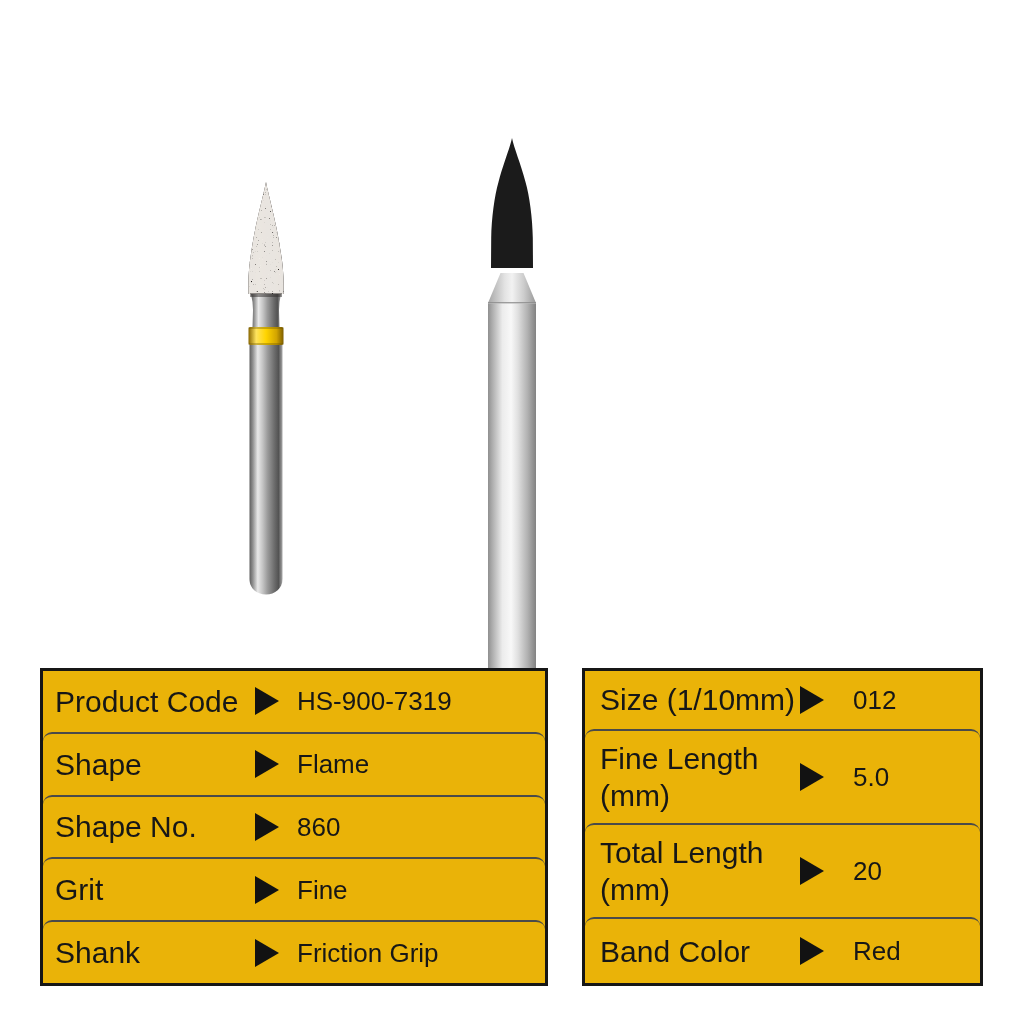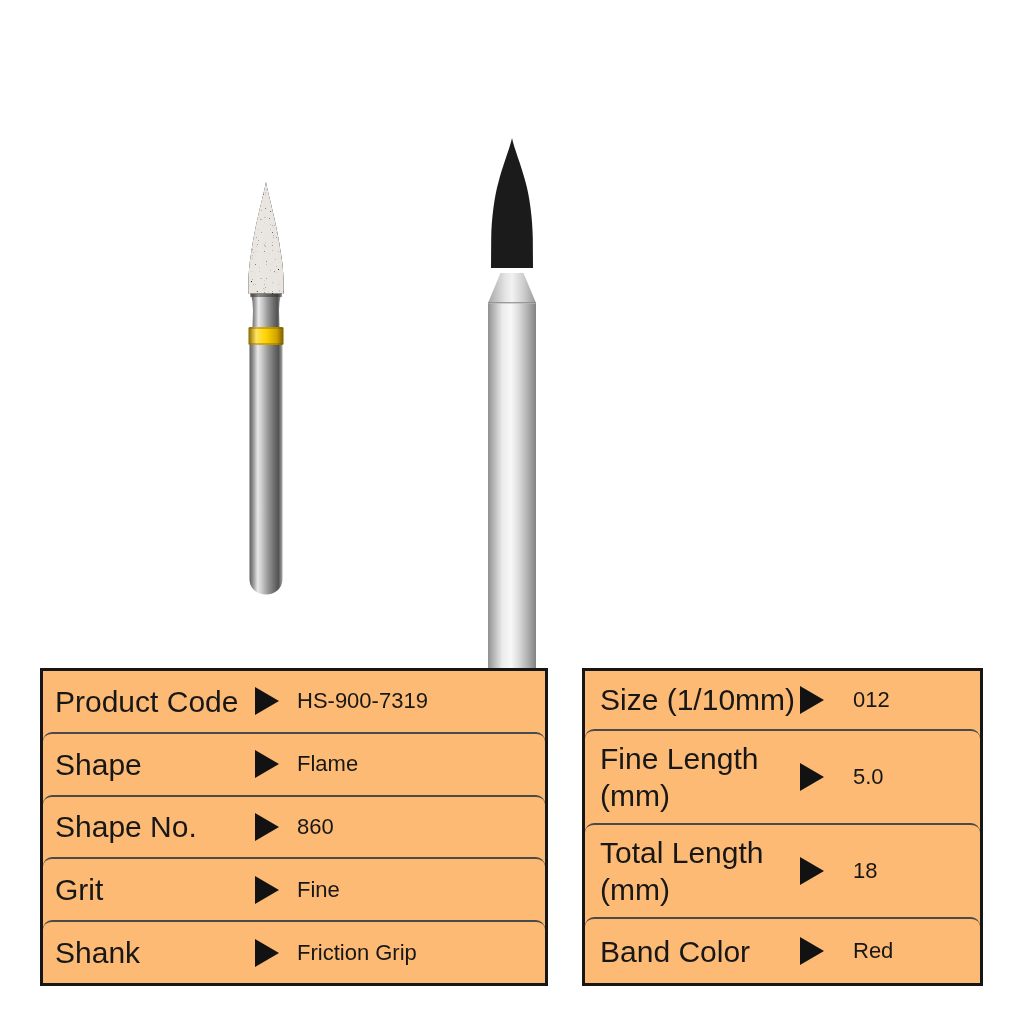--- a/index.html
+++ b/index.html
@@ -3,37 +3,37 @@
 <meta charset="utf-8">
 <style>
   html,body{margin:0;padding:0;}
   body{
     width:1024px;height:1024px;position:relative;background:#ffffff;
     font-family:"Liberation Sans",sans-serif;color:#171717;overflow:hidden;
   }
   .bur{position:absolute;}
   
   .spec-table{
-    position:absolute;box-sizing:border-box;background:#fdba74;
+    position:absolute;box-sizing:border-box;background:#eab308;
     border:3px solid #161616;display:flex;flex-direction:column;
   }
   .spec-table.left{left:40px;top:668px;width:508px;height:318px;}
   .spec-table.right{left:582px;top:668px;width:401px;height:318px;}
   .spec-row{position:relative;display:flex;align-items:center;flex:1 1 0;}
   .spec-row + .spec-row{border-top:2px solid #4a4a4a;border-radius:9px;}
   .spec-table.right .spec-row{flex:var(--g) 1 0;}
   .spec-label{padding-left:12px;font-size:30px;line-height:37px;letter-spacing:0;}
   .spec-table.right .spec-label{padding-left:15px;width:212px;box-sizing:content-box;}
   .arrow-icon{
     position:absolute;left:212px;top:50%;transform:translateY(-50%);
     width:0;height:0;border-top:14px solid transparent;border-bottom:14px solid transparent;
     border-left:24px solid #121212;
   }
   .spec-table.right .arrow-icon{left:215px;}
-  .spec-value{position:absolute;left:254px;top:50%;transform:translateY(-50%);font-size:22px;white-space:nowrap;}
+  .spec-value{position:absolute;left:254px;top:50%;transform:translateY(-50%);font-size:26px;white-space:nowrap;}
   .spec-table.right .spec-value{left:268px;}
 </style>
 </head>
 <body>
 
 <svg class="bur" style="left:228px;top:176px;" width="78" height="424" viewBox="0 0 78 424">
   <defs>
     <linearGradient id="headGrad" x1="0" y1="0" x2="1" y2="0">
       <stop offset="0" stop-color="#7f7670"></stop>
       <stop offset="0.3" stop-color="#b3aaa2"></stop>
@@ -158,20 +158,20 @@
     <span class="spec-value">012</span>
   </div>
   <div class="spec-row" style="--g:96">
     <span class="spec-label">Fine Length (mm)</span>
     <span class="arrow-icon"></span>
     <span class="spec-value">5.0</span>
   </div>
   <div class="spec-row" style="--g:96">
     <span class="spec-label">Total Length (mm)</span>
     <span class="arrow-icon"></span>
-    <span class="spec-value">18</span>
+    <span class="spec-value">20</span>
   </div>
   <div class="spec-row" style="--g:66">
     <span class="spec-label">Band Color</span>
     <span class="arrow-icon"></span>
     <span class="spec-value">Red</span>
   </div>
 </div>
 
 </body></html>

